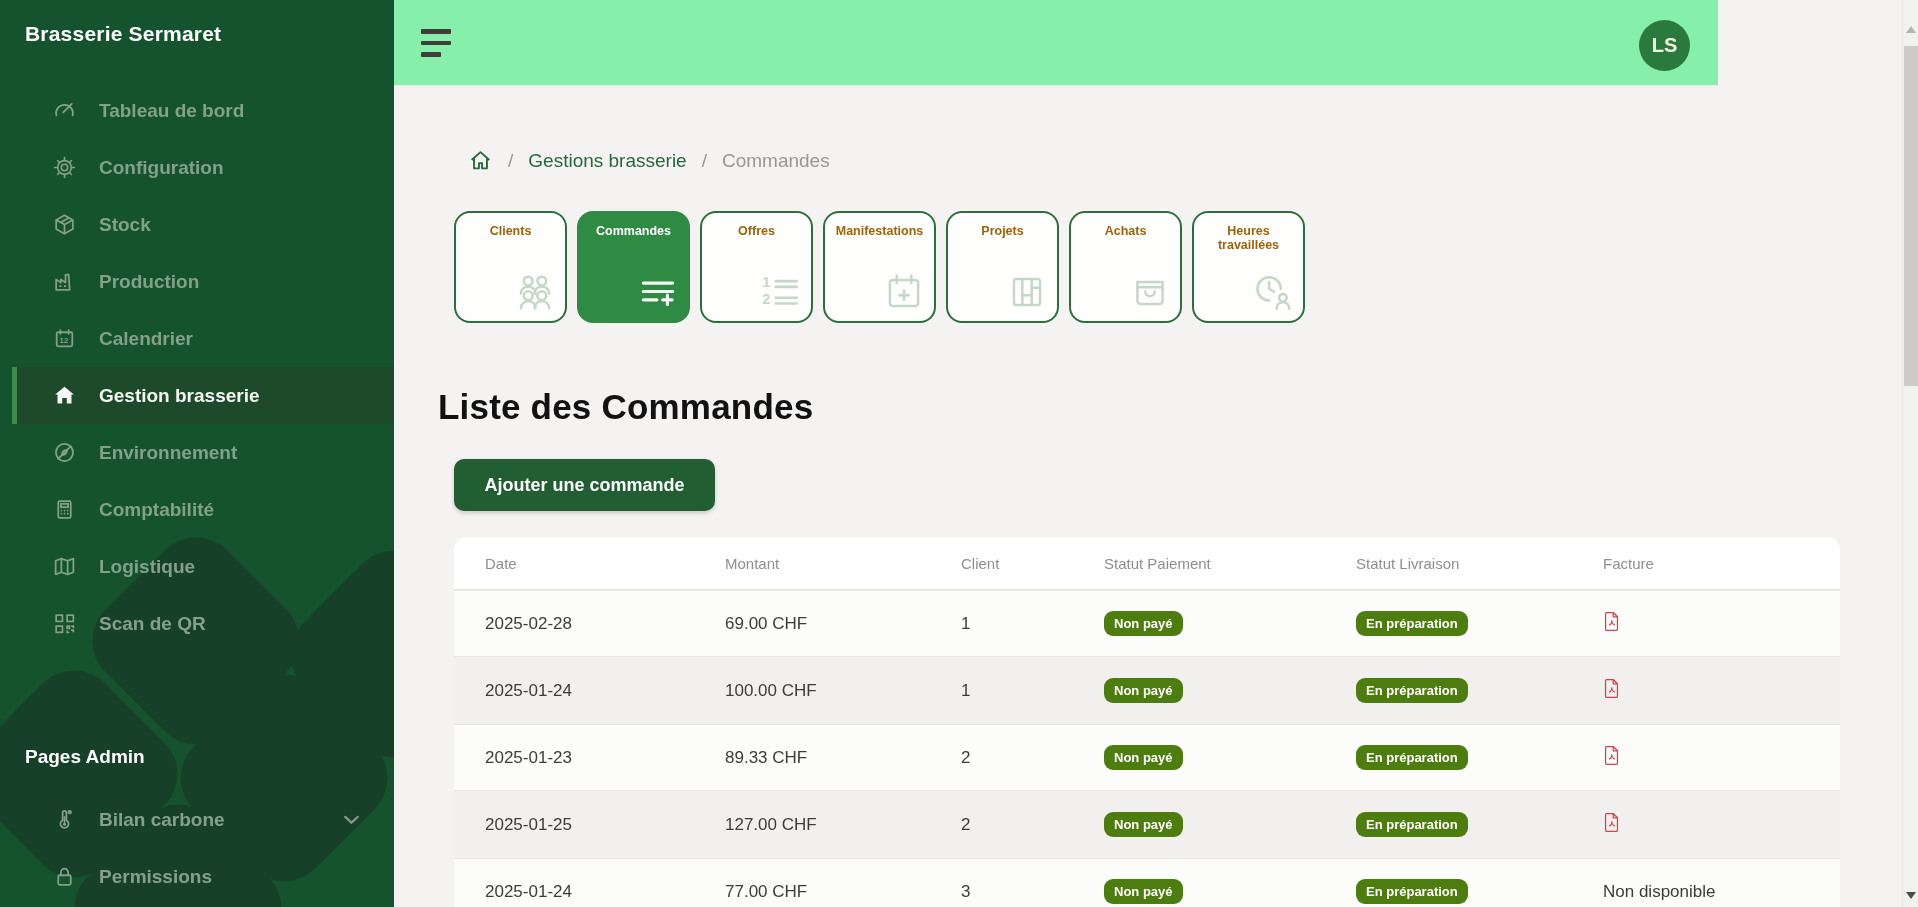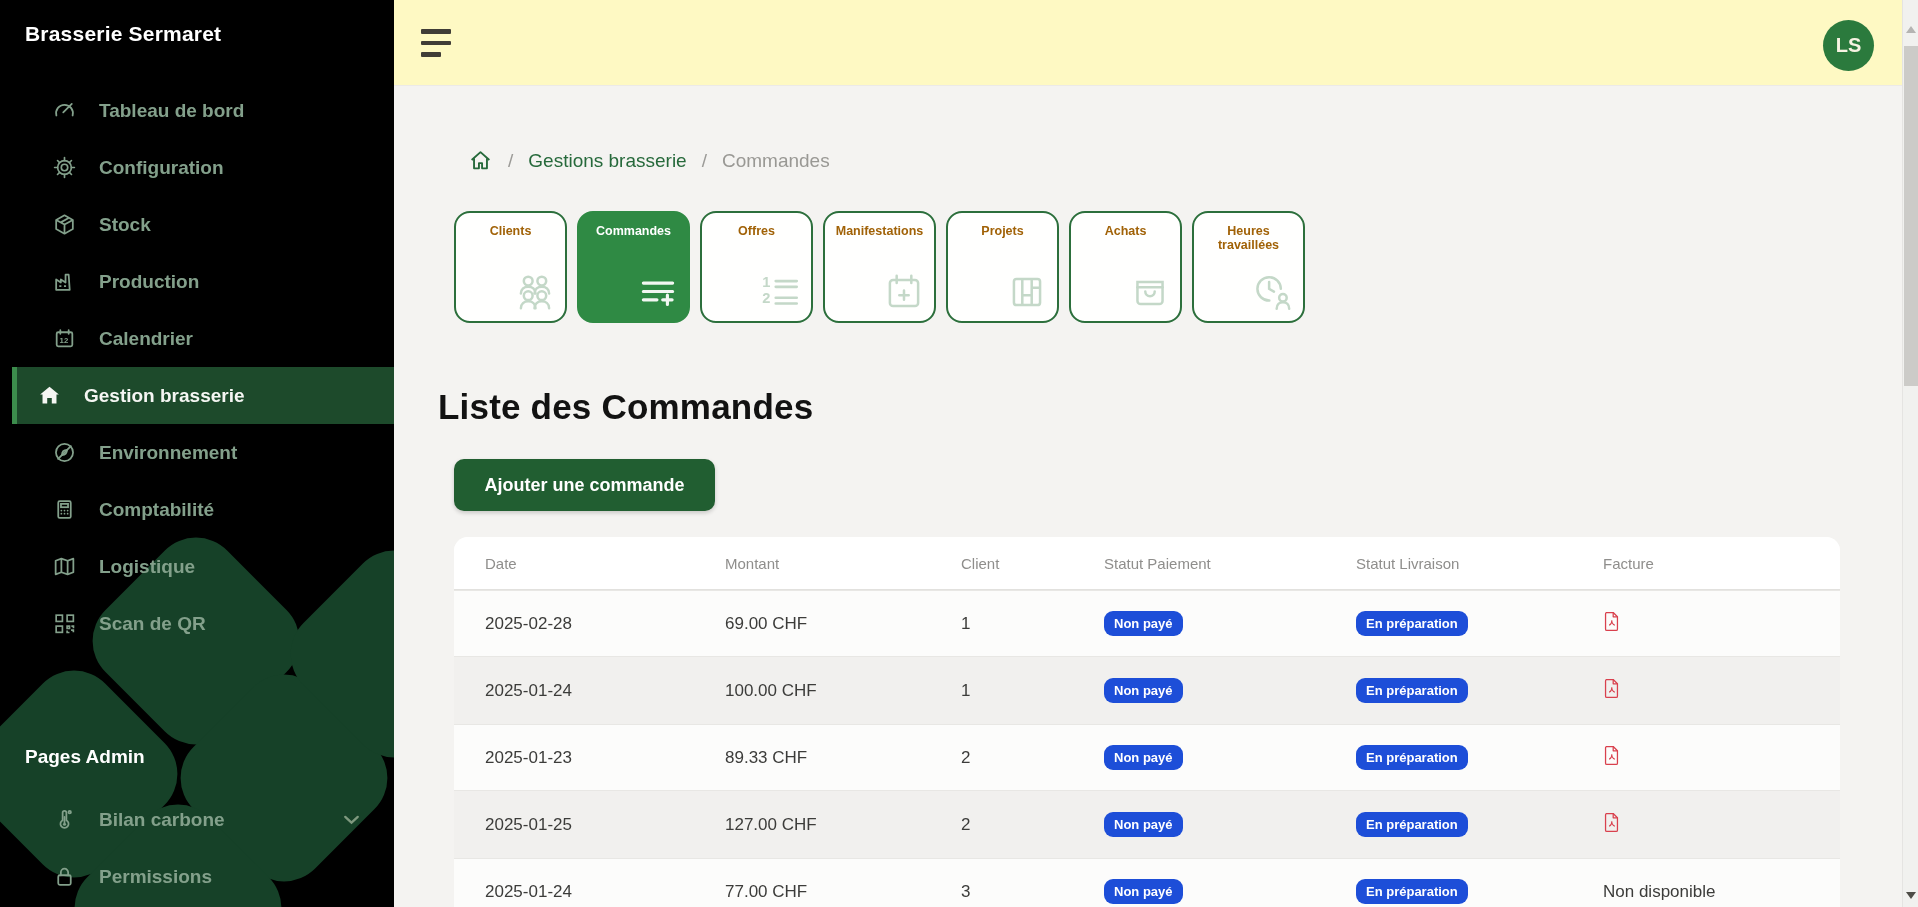--- a/index.html
+++ b/index.html
@@ -1,32 +1,32 @@
 <!DOCTYPE html>
 <html lang="fr"><head>
 <meta charset="utf-8">
 <style>
   * { margin:0; padding:0; box-sizing:border-box; }
   html,body { width:1918px; height:907px; overflow:hidden; font-family:"Liberation Sans", sans-serif; background:#f4f3f1; }
 
   
-  .sidebar { position:fixed; left:0; top:0; width:394px; height:907px; background:#000000; overflow:hidden; z-index:5; }
+  .sidebar { position:fixed; left:0; top:0; width:394px; height:907px; background:#14532d; overflow:hidden; z-index:5; }
   .deco { position:absolute; width:172px; height:172px; background:#164128; border-radius:44px; transform:rotate(45deg); }
   .brand { position:absolute; top:22px; left:25px; font-size:21px; font-weight:700; color:#ffffff; letter-spacing:.2px; }
   .nav { position:absolute; left:0; right:0; }
   .nav-main { top:82px; }
   .nav-admin { top:791px; }
   .nav-item { position:relative; height:57px; display:flex; align-items:center; padding-left:40px; gap:22px; color:#83a08b; font-size:19px; font-weight:600; cursor:pointer;margin-left:12px; }
   .nav-item svg { width:25px; height:25px; flex:0 0 25px; }
-  .nav-item.active { background:#1d4a2b; color:#f5f6f3; border-left:5px solid #3c8c4c; padding-left:20px; }
+  .nav-item.active { background:#1d4a2b; color:#f5f6f3; border-left:5px solid #3c8c4c; padding-left:35px; }
   .section-heading { position:absolute; top:746px; left:25px; font-size:19px; font-weight:700; color:#ffffff; }
   .chevron { position:absolute; right:30px; color:#7f997f; }
 
   
-  .topbar { position:fixed; left:394px; top:0; width:1508px; height:86px; background:#fef9c3; border-bottom:1px solid #eceae7; z-index:4; }
+  .topbar { position:fixed; left:394px; top:0; width:1324px; height:86px; background:#86efac; border-bottom:1px solid #eceae7; z-index:4; }
   .hamburger { position:absolute; left:27px; top:29px; width:32px; cursor:pointer; }
   .hamburger .bar { height:4.5px; background:#403d36; border-radius:1px; margin-bottom:7px; }
   .hamburger .bar:nth-child(1){ width:30px; }
   .hamburger .bar:nth-child(2){ width:30px; }
   .hamburger .bar:nth-child(3){ width:20px; margin-bottom:0; }
   .avatar { position:absolute; right:28px; top:20px; width:51px; height:51px; border-radius:50%; background:#2b7a3d; color:#f7f3e2; font-size:20px; font-weight:600; display:flex; align-items:center; justify-content:center; cursor:pointer; }
 
   
   .scrollbar { position:fixed; right:0; top:0; width:16px; height:907px; background:#f1f1ef; border-left:1px solid #e5e4e2; z-index:6; }
   .sb-arrow-up { position:absolute; top:26px; left:3px; width:0; height:0; border-left:5px solid transparent; border-right:5px solid transparent; border-bottom:7px solid #b5b4b2; }
@@ -55,21 +55,21 @@
 
   .add-btn { position:absolute; top:373px; left:60px; width:261px; height:52px; background:#215e31; border:none; border-radius:10px; color:#ffffff; font-family:inherit; font-size:18px; font-weight:700; cursor:pointer; box-shadow:0 2px 4px rgba(0,0,0,.18); }
 
   
   .table { position:absolute; top:451px; left:60px; width:1386px; background:#fcfcfb; border-radius:14px; overflow:hidden; }
   .t-grid { display:grid; grid-template-columns:240px 236px 143px 252px 247px 1fr; align-items:center; padding-left:31px; }
   .t-head { height:53px; background:#ffffff; color:#8f8e8c; font-size:15px; border-bottom:1px solid #e2e1de; }
   .t-row { height:67px; color:#3c3c3a; font-size:17px; }
   .t-row:nth-child(odd) { background:#f1f0ee; }
   .t-row:nth-child(even) { background:#fcfcfb; border-top:1px solid #e8e7e4; border-bottom:1px solid #e8e7e4; }
-  .badge { display:inline-block; background:#1d4ed8; color:#ffffff; font-size:13px; font-weight:700; padding:5px 10px; border-radius:9px; }
+  .badge { display:inline-block; background:#4d7c0f; color:#ffffff; font-size:13px; font-weight:700; padding:5px 10px; border-radius:9px; }
   .pdf { color:#d9404d; cursor:pointer; display:inline-flex; }
 </style>
 </head>
 <body>
 
 <aside class="sidebar">
   <div class="deco" style="left:110px; top:555px;"></div>
   <div class="deco" style="left:-12px; top:688px;"></div>
   <div class="deco" style="left:198px; top:692px;"></div>
   <div class="deco" style="left:92px; top:822px;"></div>

